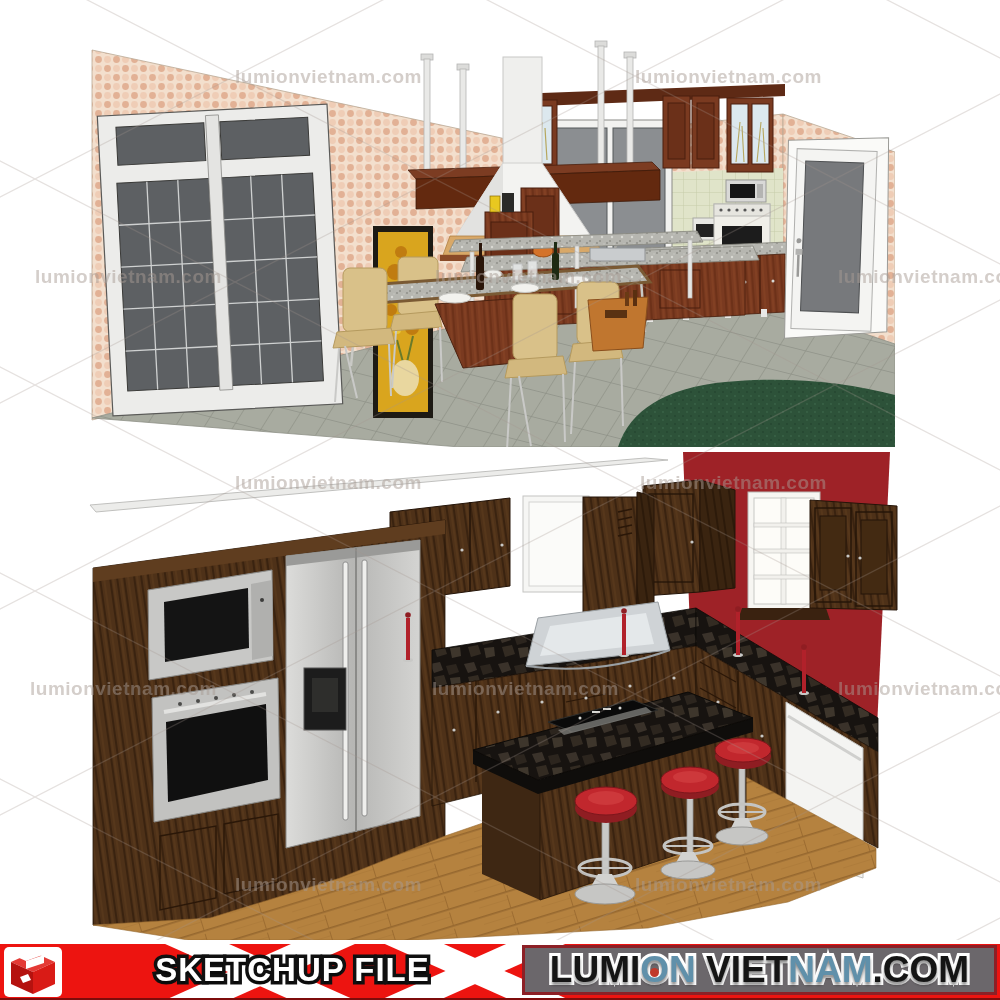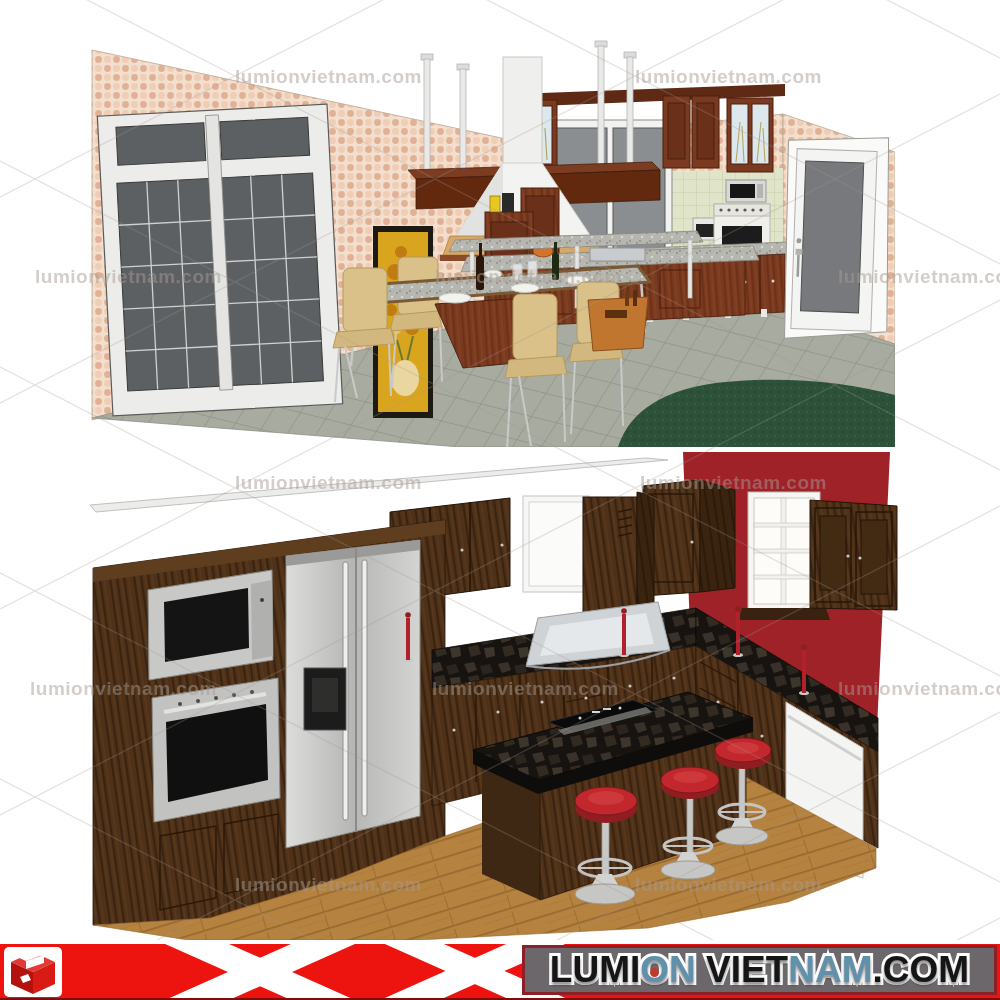--- a/index.html
+++ b/index.html
@@ -555,17 +555,18 @@
     <svg width="58" height="50" viewBox="0 0 58 50">
       <polygon points="29,5 51,15 29,25 7,15" fill="#e43a35"></polygon>
       <polygon points="7,15 29,25 29,47 7,37" fill="#b5120f"></polygon>
       <polygon points="51,15 29,25 29,47 51,37" fill="#d91b16"></polygon>
       <polygon points="13,10 35,2 44,6 22,14" fill="#ffffff"></polygon>
       <polygon points="22,14 40,8 40,16 22,22" fill="#ffffff"></polygon>
       <polygon points="16,30 24,27 27,33 19,36" fill="#ffffff"></polygon>
     </svg>
   </div>
 
+  <div id="sketchup-label">SKETCHUP FILE</div>
 
   <div id="site-panel" style="background: rgb(107, 103, 107); border-color: rgb(140, 32, 38);">
     <div id="site-label"><span class="seg" style="color: rgb(21, 21, 21);">LUMI</span><span class="seg" style="color: rgb(96, 144, 170);">O<i class="o-dot"></i></span><span class="seg" style="color: rgb(96, 144, 170);">N</span><span class="seg" style="color: rgb(21, 21, 21);">&nbsp;</span><span class="seg" style="color: rgb(21, 21, 21);">VIET</span><span class="seg" style="color: rgb(96, 144, 170);">NAM</span><span class="seg" style="color: rgb(21, 21, 21);">.COM</span></div>
   </div>
 </div>
 
 </body></html>

